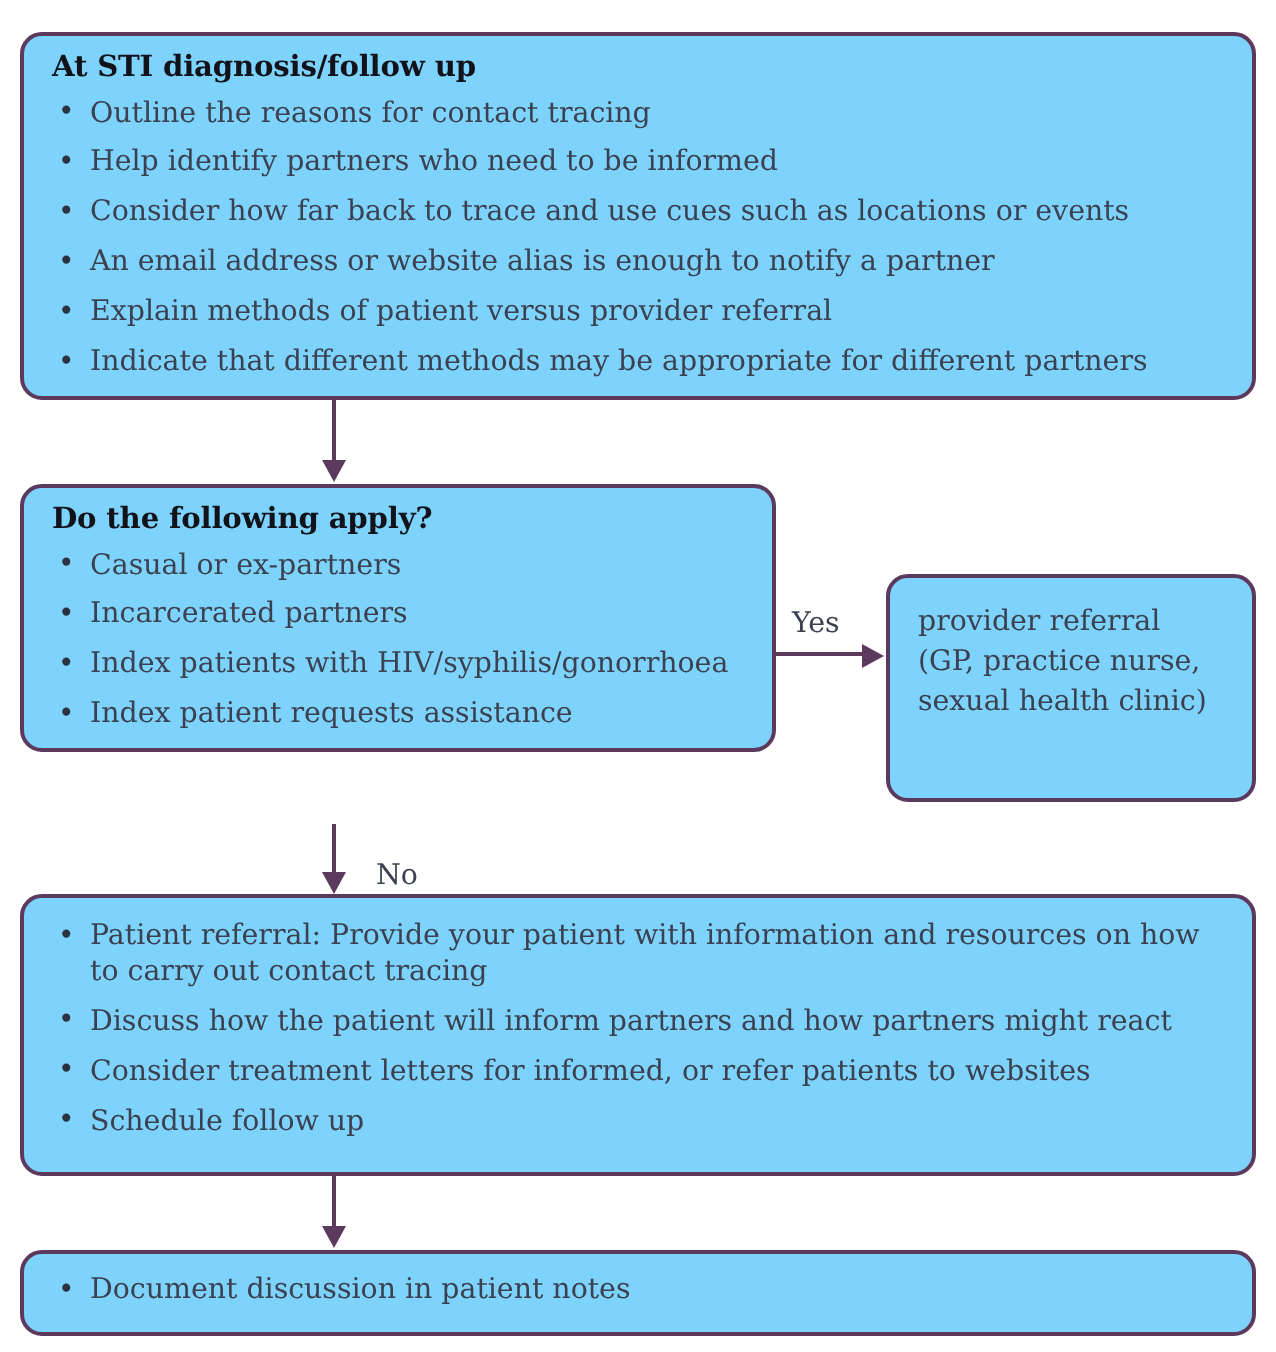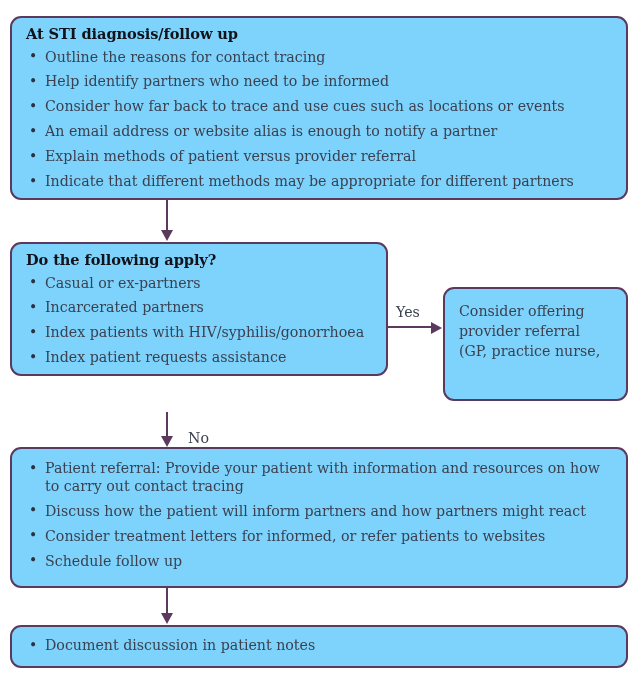--- a/index.html
+++ b/index.html
@@ -165,23 +165,23 @@
       </ul>
     </div>
   </div>
 
   <div class="edge-label" id="label-yes">Yes</div>
   <div class="conn conn-h" id="conn-yes-line"></div>
   <div class="arrowhead-right" id="conn-yes-head"></div>
 
   <div class="node" id="node-provider">
     <div class="node-inner plain-lines">
-      <div>Consider offering</div>
       <div>provider referral</div>
       <div>(GP, practice nurse,</div>
+      <div>sexual health clinic)</div>
     </div>
   </div>
 
   <div class="conn conn-v" id="conn2-line"></div>
   <div class="arrowhead-down" id="conn2-head"></div>
   <div class="edge-label" id="label-no">No</div>
 
   <div class="node" id="node-patient">
     <div class="node-inner">
       <ul class="bullets">

